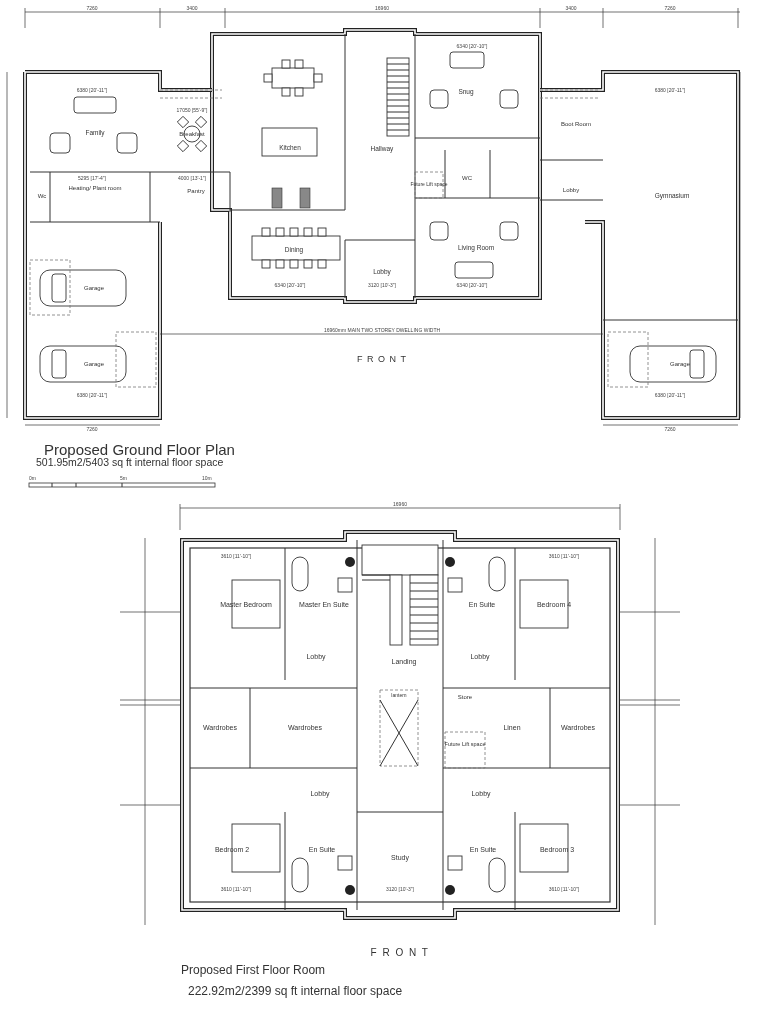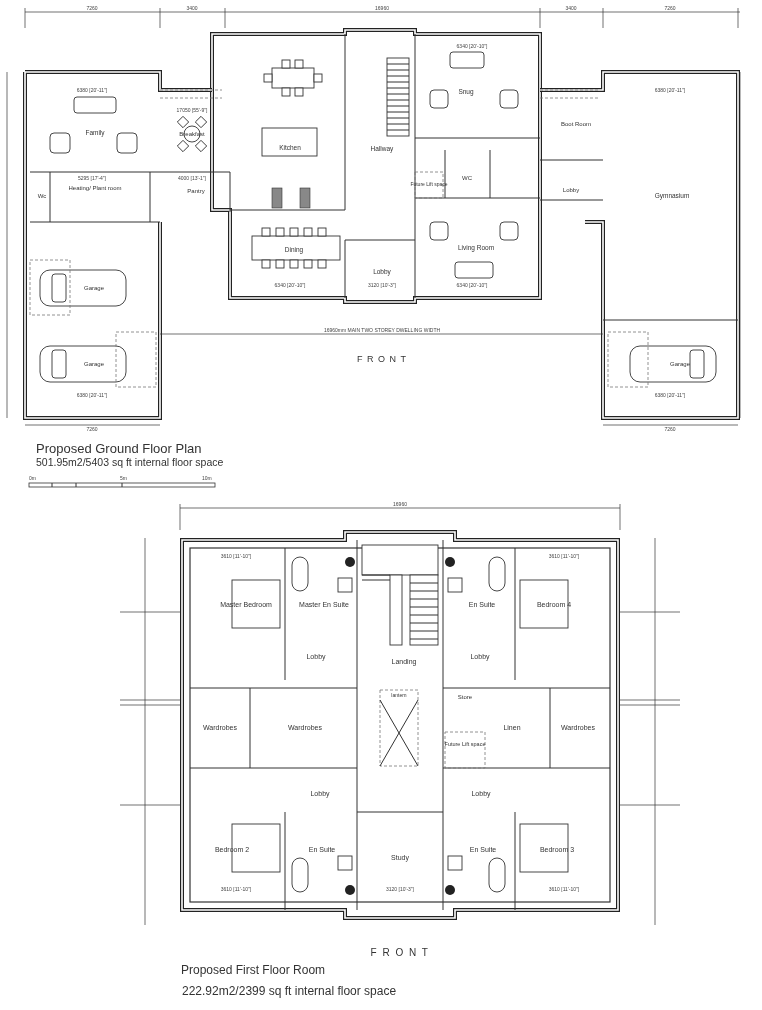--- a/index.html
+++ b/index.html
@@ -302,16 +302,16 @@
     <text class="lbl" font-size="7" x="400" y="860" text-anchor="middle">Study</text>
     <text class="dim" x="400" y="891" text-anchor="middle">3120 [10'-3"]</text>
     <text class="lbl" font-size="7" x="483" y="852" text-anchor="middle">En Suite</text>
     <text class="lbl" font-size="7" x="557" y="852" text-anchor="middle">Bedroom 3</text>
     <text class="dim" x="564" y="891" text-anchor="middle">3610 [11'-10"]</text>
 
     <text class="lbl" font-size="10" x="400" y="956" text-anchor="middle" letter-spacing="1.5">F R O N T</text>
   </g>
 </svg>
 
-<div class="caption" style="left:36px; top:441px; font-size:13px;">Proposed Ground Floor Plan</div>
+<div class="caption" style="left:44px; top:441px; font-size:15px;">Proposed Ground Floor Plan</div>
 <div class="caption" style="left:28px; top:456px; font-size:10.5px;padding-left:8px;">501.95m2/5403 sq ft internal floor space</div>
 <div class="caption" style="left:181px; top:963px; font-size:12px;">Proposed First Floor Room</div>
-<div class="caption" style="left:182px; top:984px; font-size:12px;">222.92m2/2399 sq ft internal floor space</div>
+<div class="caption" style="left:188px; top:984px; font-size:12px;">222.92m2/2399 sq ft internal floor space</div>
 
 </body></html>

